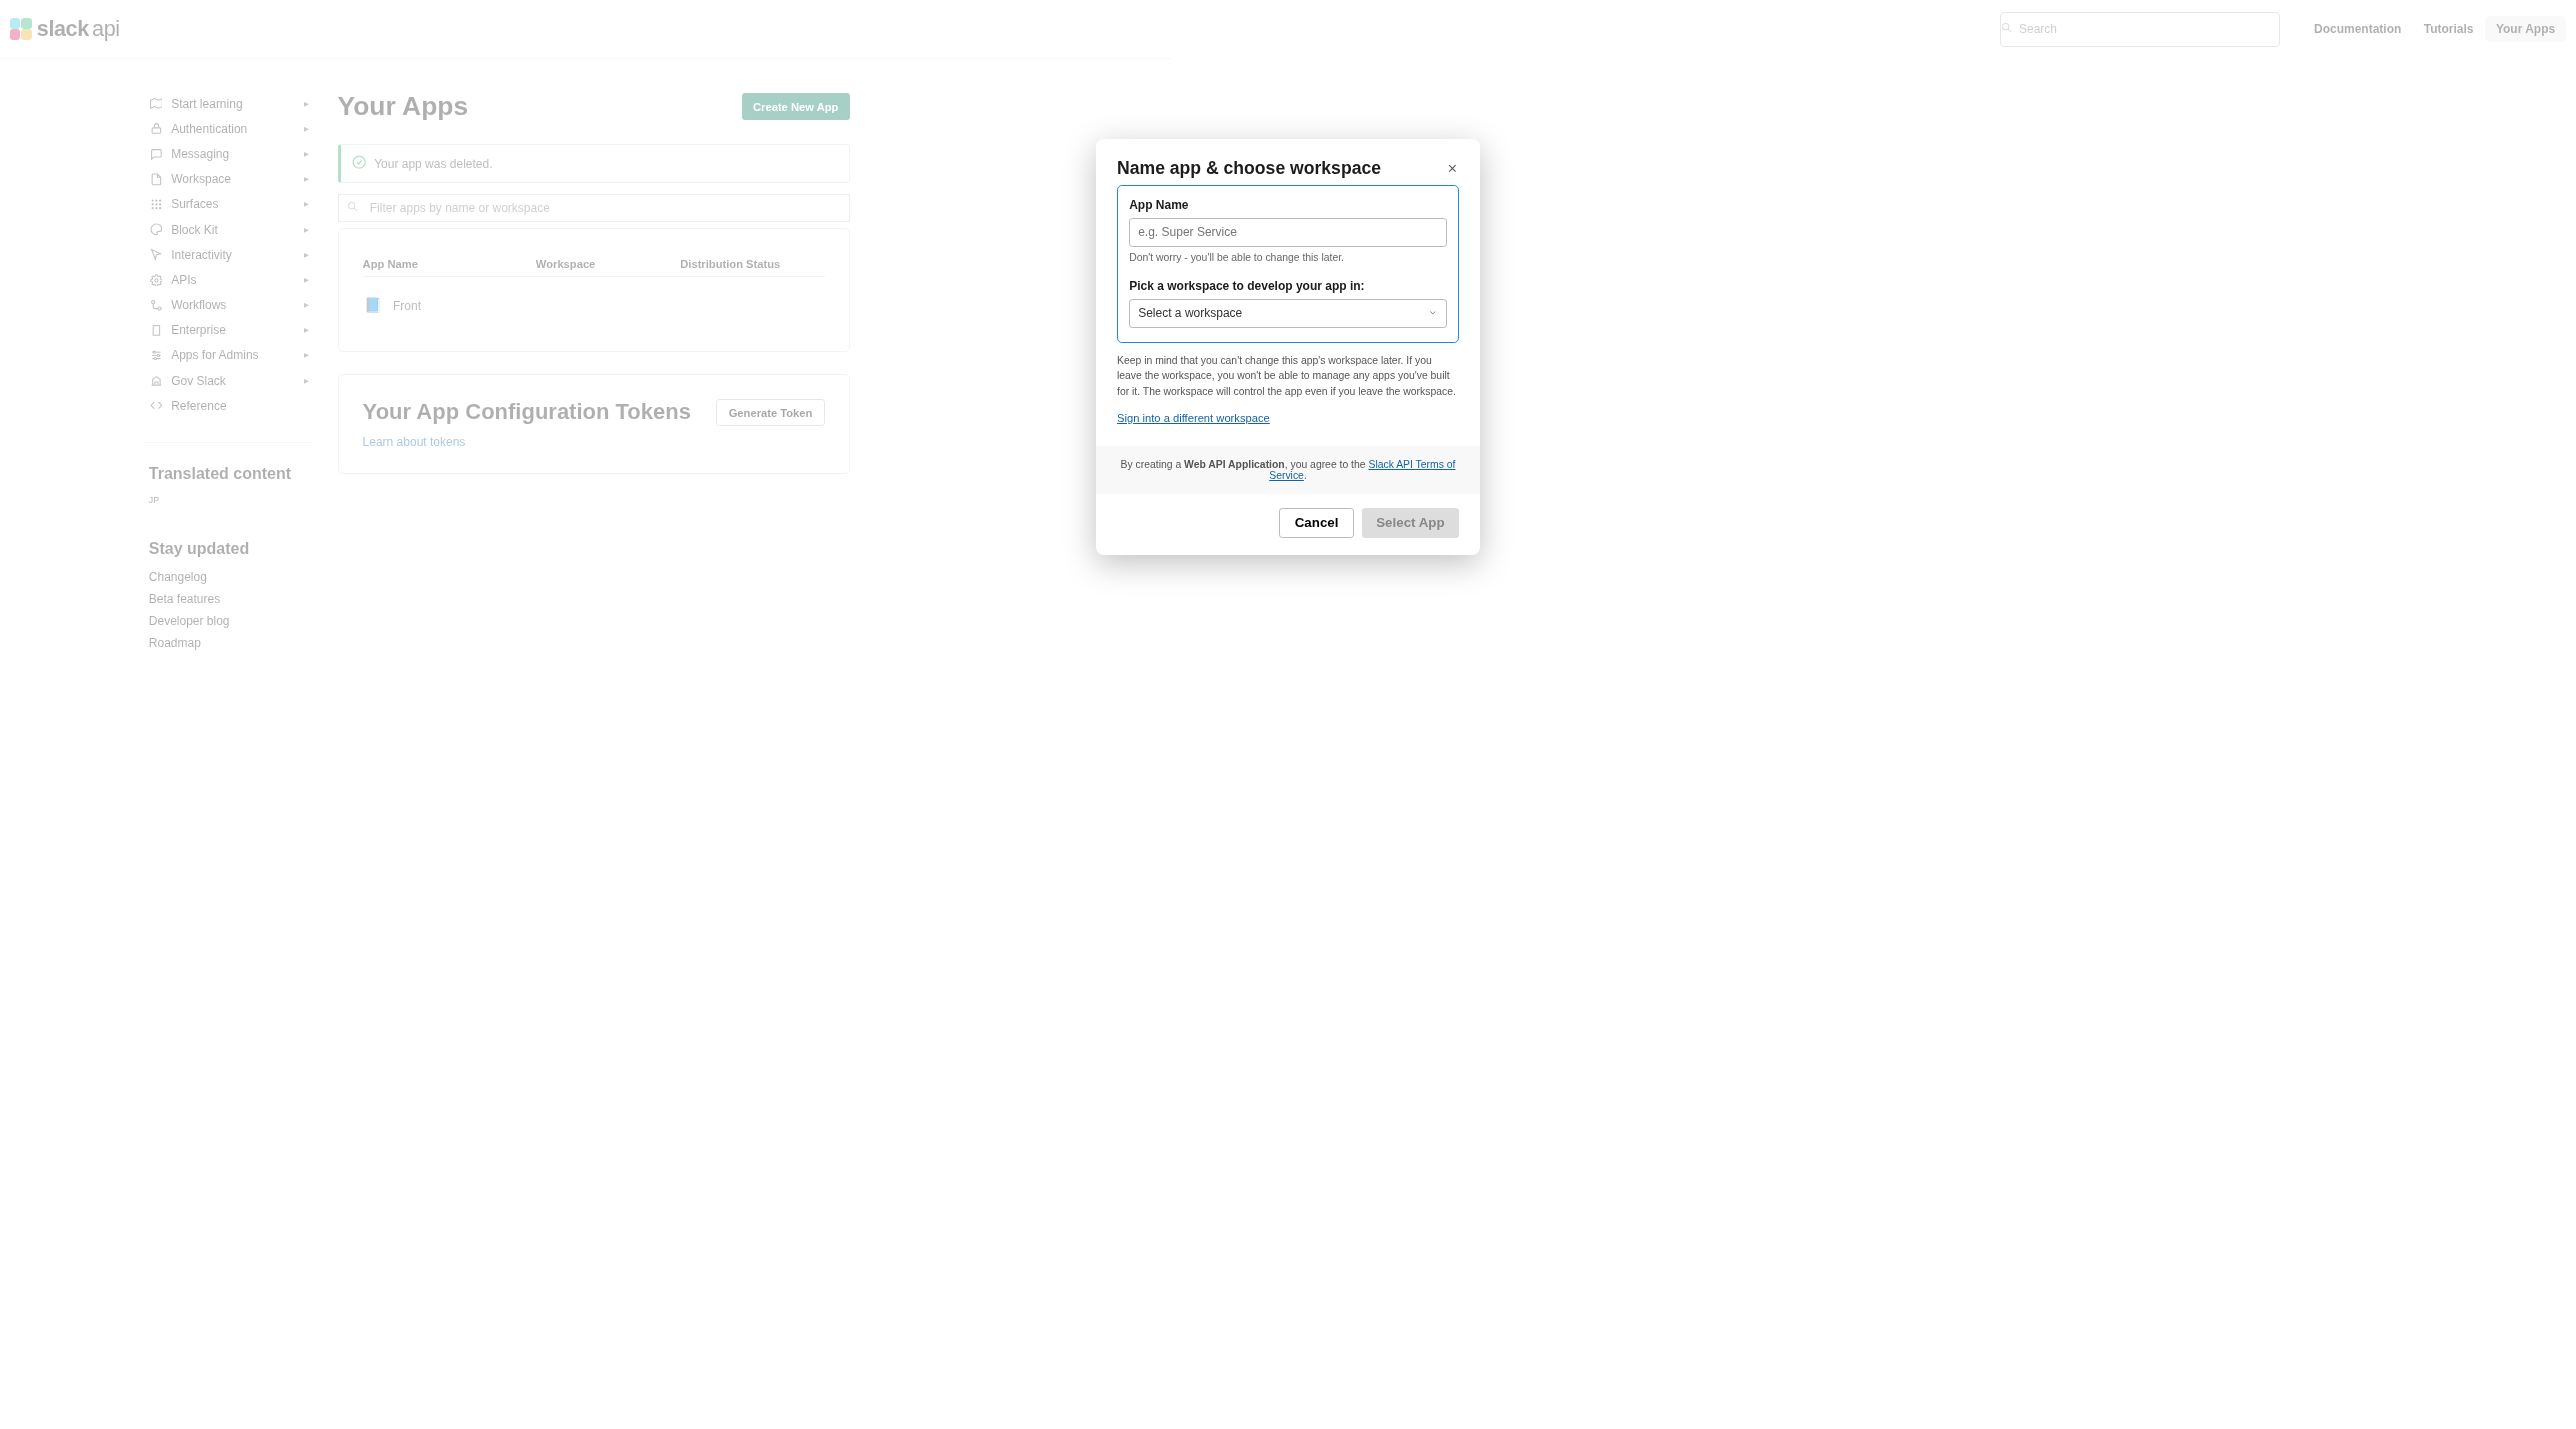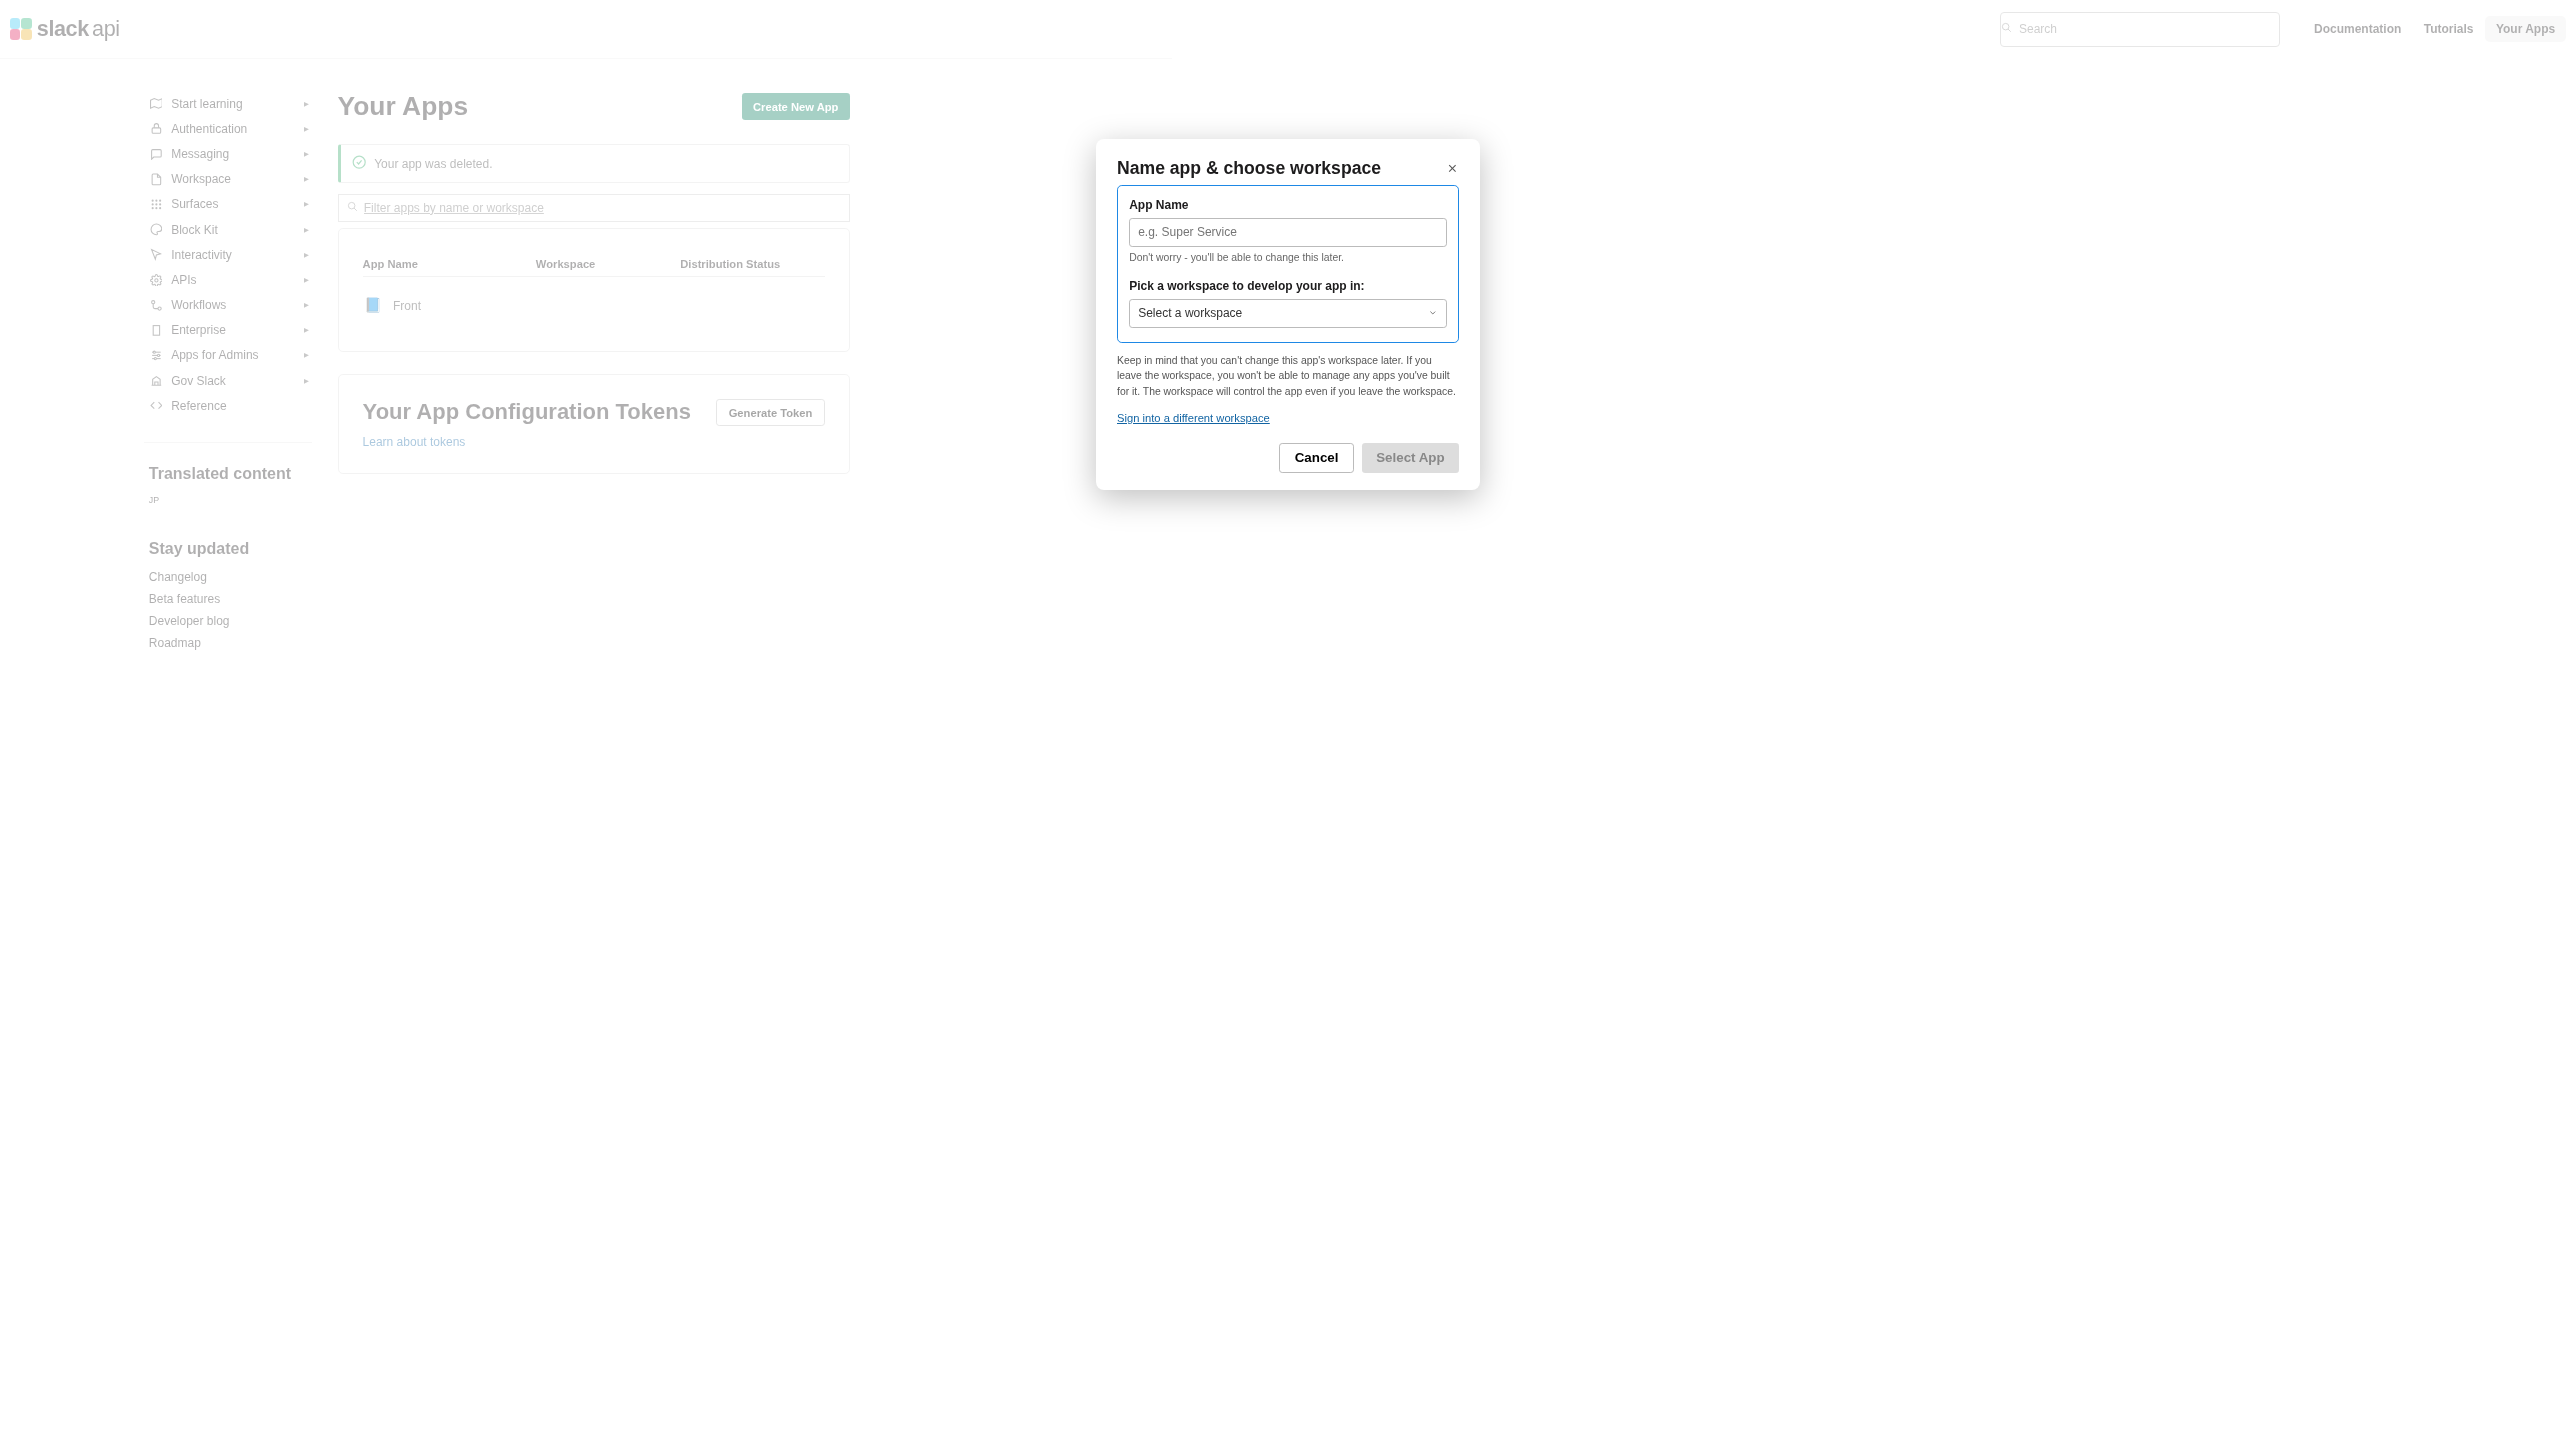--- a/index.html
+++ b/index.html
@@ -98,23 +98,23 @@
     background: #007a5a; color: #fff; border: none;
     padding: 7.2px 11.2px; border-radius: 3.2px; font-weight: 600; font-size: 11.2px;
   }
   .banner {
     border: 0.8px solid #ddd; border-left: 3.2px solid #2ea664;
     border-radius: 3.2px; padding: 9.6px 11.2px;
     display: flex; align-items: center; gap: 8px;
     color: #444; margin-bottom: 11.2px;
   }
   .filter {
-    display: flex; align-items: center; gap: 6px;
+    display: flex; align-items: center; gap: 12px;
     border: 0.8px solid #ccc; border-radius: 0;
-    padding: 5.6px 8px; color: #888; margin-bottom: 6.4px; text-decoration: underline;
+    padding: 5.6px 8px; color: #888; margin-bottom: 6.4px;
   }
   .filter input { border:none; outline:none; width:100%; font-size:12px; }
   .card {
     border: 0.8px solid #ddd; border-radius: 4.8px;
     padding: 17.6px 24px 29px; margin-top: 6.4px;
   }
   .table-headers {
     display: flex; border-bottom: 0.8px solid #ddd;
     padding-bottom: 6.4px; margin: 11.2px 0 12.8px;
     font-weight: 700; font-size: 11.2px;
@@ -453,20 +453,23 @@
                 <polyline points="6 9 12 15 18 9"></polyline>
               </svg>
           </span>
         </div>
       </div>
 
       <div class="warning">Keep in mind that you can't change this app's workspace later. If you leave the workspace, you won't be able to manage any apps you've built for it. The workspace will control the app even if you leave the workspace.</div>
       <span class="link">Sign into a different workspace</span>
     </div>
 
+    <div class="modal-footer-note">
+      <span>By creating a </span><b>Web API Application</b><span>, you agree to the </span><a>Slack API Terms of Service</a><span>.</span>
+    </div>
 
     <div class="modal-actions">
       <button class="btn-cancel">Cancel</button>
       <button class="btn-disabled">Select App</button>
     </div>
   </div>
 </div>
 
 
 </body></html>

